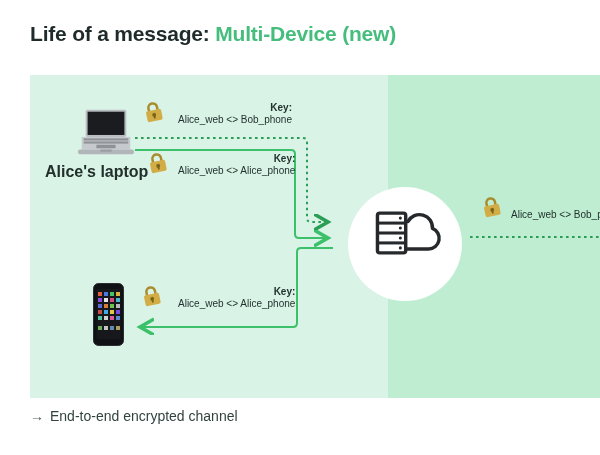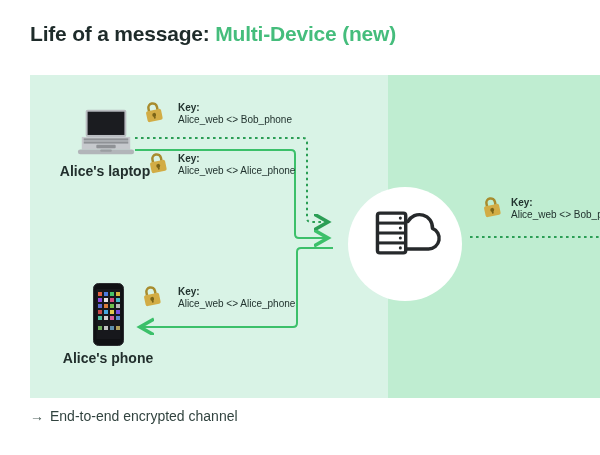--- a/index.html
+++ b/index.html
@@ -10,23 +10,23 @@
   body{background:#ffffff;font-family:"Liberation Sans", sans-serif;}
   .page{position:relative;width:600px;height:455px;background:#fff;overflow:hidden;}
   .title{position:absolute;left:30px;top:22px;font-size:21px;font-weight:bold;letter-spacing:-0.2px;color:var(--text-dark);white-space:nowrap;}
   .title .hl{color:var(--accent-green);}
   .panel{position:absolute;left:30px;top:75px;width:570px;height:323px;overflow:hidden;}
   .panel-bg-left{position:absolute;left:0;top:0;width:358px;height:100%;background:var(--panel-light);}
   .panel-bg-right{position:absolute;left:358px;top:0;width:212px;height:100%;background:var(--panel-dark);}
   .connectors{position:absolute;left:0;top:0;width:570px;height:323px;z-index:2;}
   .hub-circle{position:absolute;left:318px;top:112px;width:114px;height:114px;border-radius:50%;background:#ffffff;z-index:3;}
   .icon-abs{position:absolute;z-index:4;}
-  .dev-label{position:absolute;z-index:4;font-size:14px;font-weight:bold;color:#222f2d;text-align:center;}
+  .dev-label{position:absolute;z-index:4;font-size:16px;font-weight:bold;color:#222f2d;}
   .key-block{position:absolute;z-index:4;font-size:10px;line-height:12px;color:#22332f;white-space:nowrap;}
-  .key-block .k{font-weight:bold;}
+  .key-block .k{font-weight:bold;text-align:right;}
   .legend{position:absolute;left:30px;top:408px;font-size:14px;color:#31433f;}
   .legend .arr{color:#4b5d58;margin-right:6px;}
 </style>
 </head>
 <body>
 
 <div class="page">
 
   <div class="title">
     <span>Life of a message: </span><span class="hl">Multi-Device (new)</span>
@@ -106,21 +106,20 @@
         <rect x="5" y="33" width="4" height="4" fill="#4ec2a0"></rect>
           <rect x="11" y="33" width="4" height="4" fill="#d0d0d0"></rect>
           <rect x="17" y="33" width="4" height="4" fill="#d85a9b"></rect>
           <rect x="23" y="33" width="4" height="4" fill="#5a8ad0"></rect>
         <rect x="5" y="43" width="4" height="4" fill="#6fae5c"></rect>
           <rect x="11" y="43" width="4" height="4" fill="#c2c2c2"></rect>
           <rect x="17" y="43" width="4" height="4" fill="#5c8fae"></rect>
           <rect x="23" y="43" width="4" height="4" fill="#aea05c"></rect>
       </g>
     </svg>
-    <div class="dev-label" style="left:28px;top:275px;width:100px;">Alice's phone</div>
 
     <svg class="icon-abs" style="left:112px;top:25px;transform:rotate(-12deg)" width="23" height="23" viewBox="0 0 24 24">
       <path d="M7.5,11 V8 a4.5,4.5 0 0 1 9,0 V11" fill="none" stroke="#a88c2e" stroke-width="2.6"></path>
       <rect x="4" y="10.5" width="16" height="11.5" rx="2" fill="#d2ac45"></rect>
       <circle cx="12" cy="15.5" r="2" fill="#7a6418"></circle>
       <rect x="11.1" y="16" width="1.8" height="3.5" fill="#7a6418"></rect>
     </svg>
     <div class="key-block" style="left:148px;top:27px;">
       <div class="k">Key:</div>
       <div>Alice_web &lt;&gt; Bob_phone</div>

